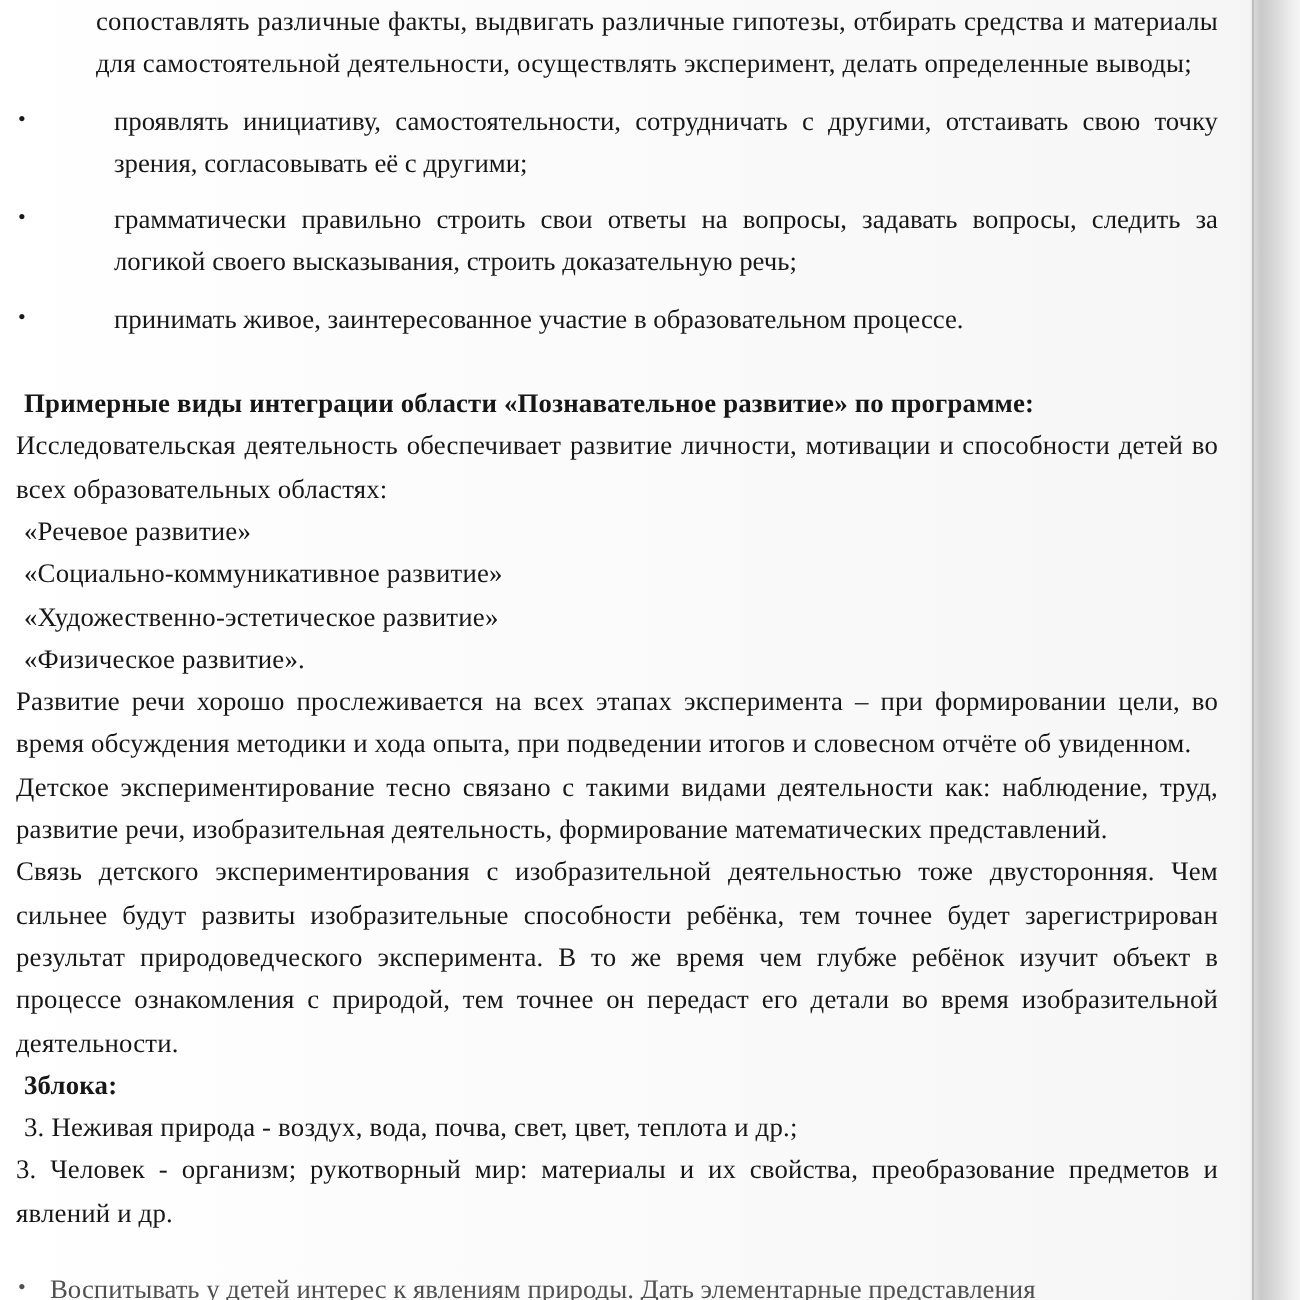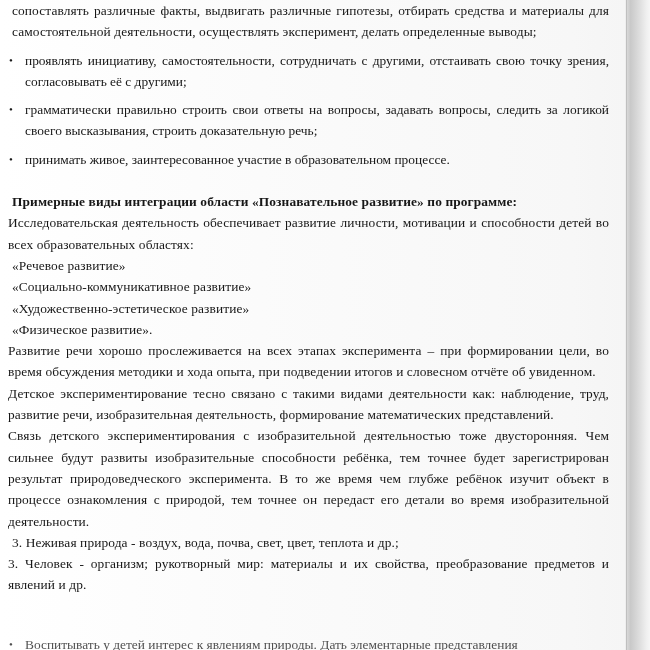--- a/index.html
+++ b/index.html
@@ -67,20 +67,21 @@
     font-size: 13.4px;
     line-height: 21.3px;
     letter-spacing: 0.1px;
   }
   .para.plain {
     text-align: left;
     padding-left: 12px;
   }
   .para.indent-hang {
     padding-left: 12px;
+    margin-left: 36px;
   }
   .para.bold {
     font-weight: bold;
   }
 
   
   .bullet-item {
     position: relative;
     margin: 0;
     padding: 0 8px 0 25px;
@@ -92,20 +93,21 @@
     position: absolute;
     left: 9px;
     top: 0;
     width: 8px;
     line-height: 21.3px;
     font-size: 11px;
     color: #1a1a1a;
   }
   .bullet-item .bullet-text {
     display: block;
+    margin-left: 32px;
   }
 
   .spacer-sm { height: 7px; }
   .spacer-lg { height: 21px; }
 
   
   .clipped-line {
     position: absolute;
     left: 0;
     top: 634px;
@@ -177,20 +179,21 @@
     <p class="para plain">«Социально-коммуникативное развитие»</p>
     <p class="para plain">«Художественно-эстетическое развитие»</p>
     <p class="para plain">«Физическое развитие».</p>
 
     <p class="para">Развитие речи хорошо прослеживается на всех этапах эксперимента – при формировании цели, во время обсуждения методики и хода опыта, при подведении итогов и словесном отчёте об увиденном.</p>
 
     <p class="para">Детское экспериментирование тесно связано с такими видами деятельности как: наблюдение, труд, развитие речи, изобразительная деятельность, формирование математических представлений.</p>
 
     <p class="para soft">Связь детского экспериментирования с изобразительной деятельностью тоже двусторонняя. Чем сильнее будут развиты изобразительные способности ребёнка, тем точнее будет зарегистрирован результат природоведческого эксперимента. В то же время чем глубже ребёнок изучит объект в процессе ознакомления с природой, тем точнее он передаст его детали во время изобразительной деятельности.</p>
 
+    <p class="para bold plain">3блока:</p>
 
 
     <p class="para plain soft">3. Неживая природа - воздух,  вода,  почва,  свет,  цвет, теплота и др.;</p>
 
     <p class="para soft">3. Человек - организм; рукотворный мир: материалы и их свойства, преобразование предметов и явлений и др.</p>
 
   </div>
 
   <div class="clipped-line">
     <div class="inner">

